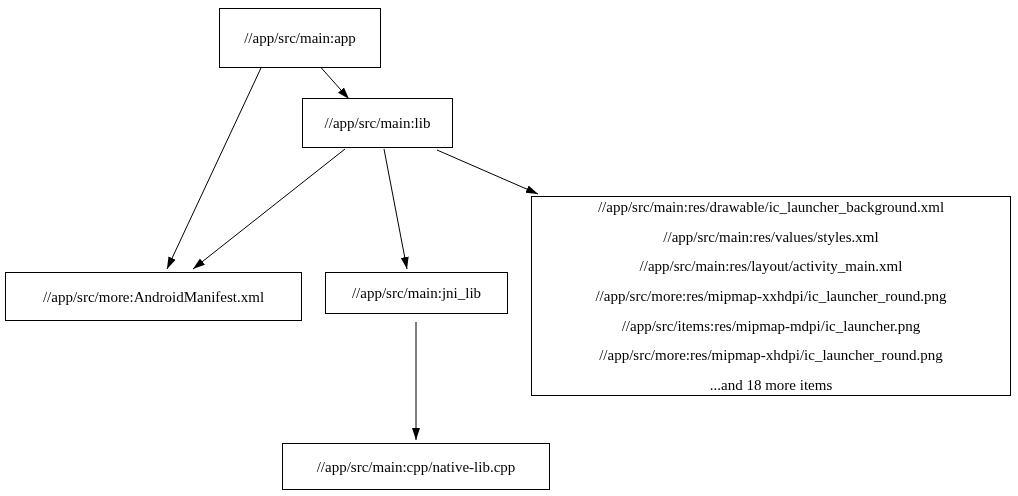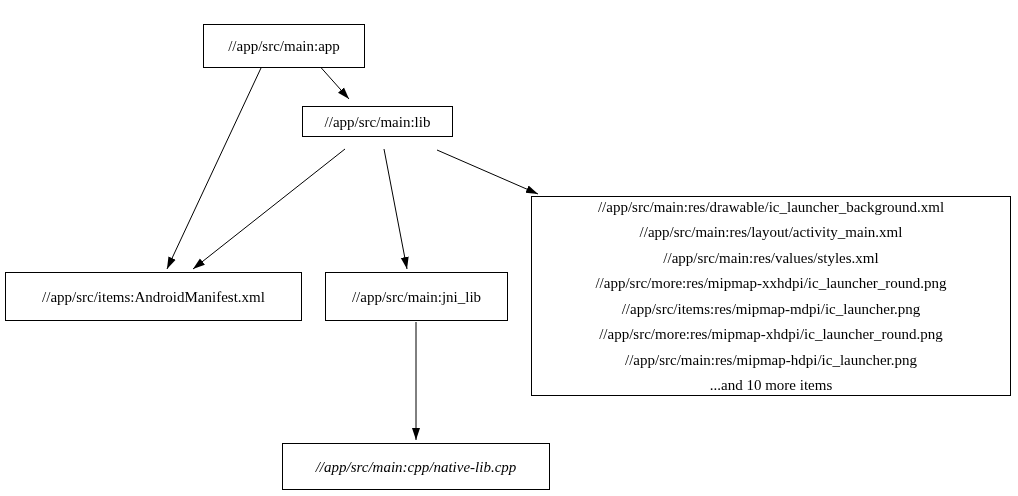--- a/index.html
+++ b/index.html
@@ -34,26 +34,26 @@
     justify-content: center;
     text-align: center;
     font-size: 15px;
     line-height: 20px;
     white-space: nowrap;
   }
   .node.multiline {
     flex-direction: column;
     justify-content: space-between;
   }
-  .node-app     { left: 203px; top:   8px; width: 162px; height: 44px; margin-top: 16px; }
-  .node-lib     { left: 302px; top: 106px; width: 151px; height: 31px; }
+  .node-app     { left: 219px; top:   8px; width: 162px; height: 60px; }
+  .node-lib     { left: 302px; top: 98px; width: 151px; height: 50px; }
   .node-manifest{ left:   5px; top: 272px; width: 297px; height: 49px; }
-  .node-jni     { left: 325px; top: 272px; width: 183px; height: 49px; }
+  .node-jni     { left: 325px; top: 272px; width: 183px; height: 42px; }
   .node-res     { left: 531px; top: 196px; width: 480px; height: 200px; }
-  .node-native  { left: 282px; top: 443px; width: 268px; height: 47px; font-style: italic; }
+  .node-native  { left: 282px; top: 443px; width: 268px; height: 47px; }
 </style>
 </head>
 <body>
 
 <div class="canvas">
 
   <svg class="edges-layer" width="1018" height="496" viewBox="0 0 1018 496" xmlns="http://www.w3.org/2000/svg">
     <defs>
       <marker id="arrow" markerWidth="13" markerHeight="10" refX="12" refY="4.5" orient="auto" markerUnits="userSpaceOnUse">
         <polygon points="0 0.5, 12 4.5, 0 8.5" fill="#000000"></polygon>
@@ -69,35 +69,34 @@
 
   <div class="node node-app">
     <span>//app/src/main:app</span>
   </div>
 
   <div class="node node-lib">
     <span>//app/src/main:lib</span>
   </div>
 
   <div class="node node-manifest">
-    <span>//app/src/items:AndroidManifest.xml</span>
+    <span>//app/src/more:AndroidManifest.xml</span>
   </div>
 
   <div class="node node-jni">
     <span>//app/src/main:jni_lib</span>
   </div>
 
   <div class="node node-res multiline">
     <div>//app/src/main:res/drawable/ic_launcher_background.xml</div>
+    <div>//app/src/main:res/values/styles.xml</div>
     <div>//app/src/main:res/layout/activity_main.xml</div>
-    <div>//app/src/main:res/values/styles.xml</div>
     <div>//app/src/more:res/mipmap-xxhdpi/ic_launcher_round.png</div>
     <div>//app/src/items:res/mipmap-mdpi/ic_launcher.png</div>
     <div>//app/src/more:res/mipmap-xhdpi/ic_launcher_round.png</div>
-    <div>//app/src/main:res/mipmap-hdpi/ic_launcher.png</div>
-    <div>...and 10 more items</div>
+    <div>...and 18 more items</div>
   </div>
 
   <div class="node node-native">
     <span>//app/src/main:cpp/native-lib.cpp</span>
   </div>
 
 </div>
 
 </body></html>

